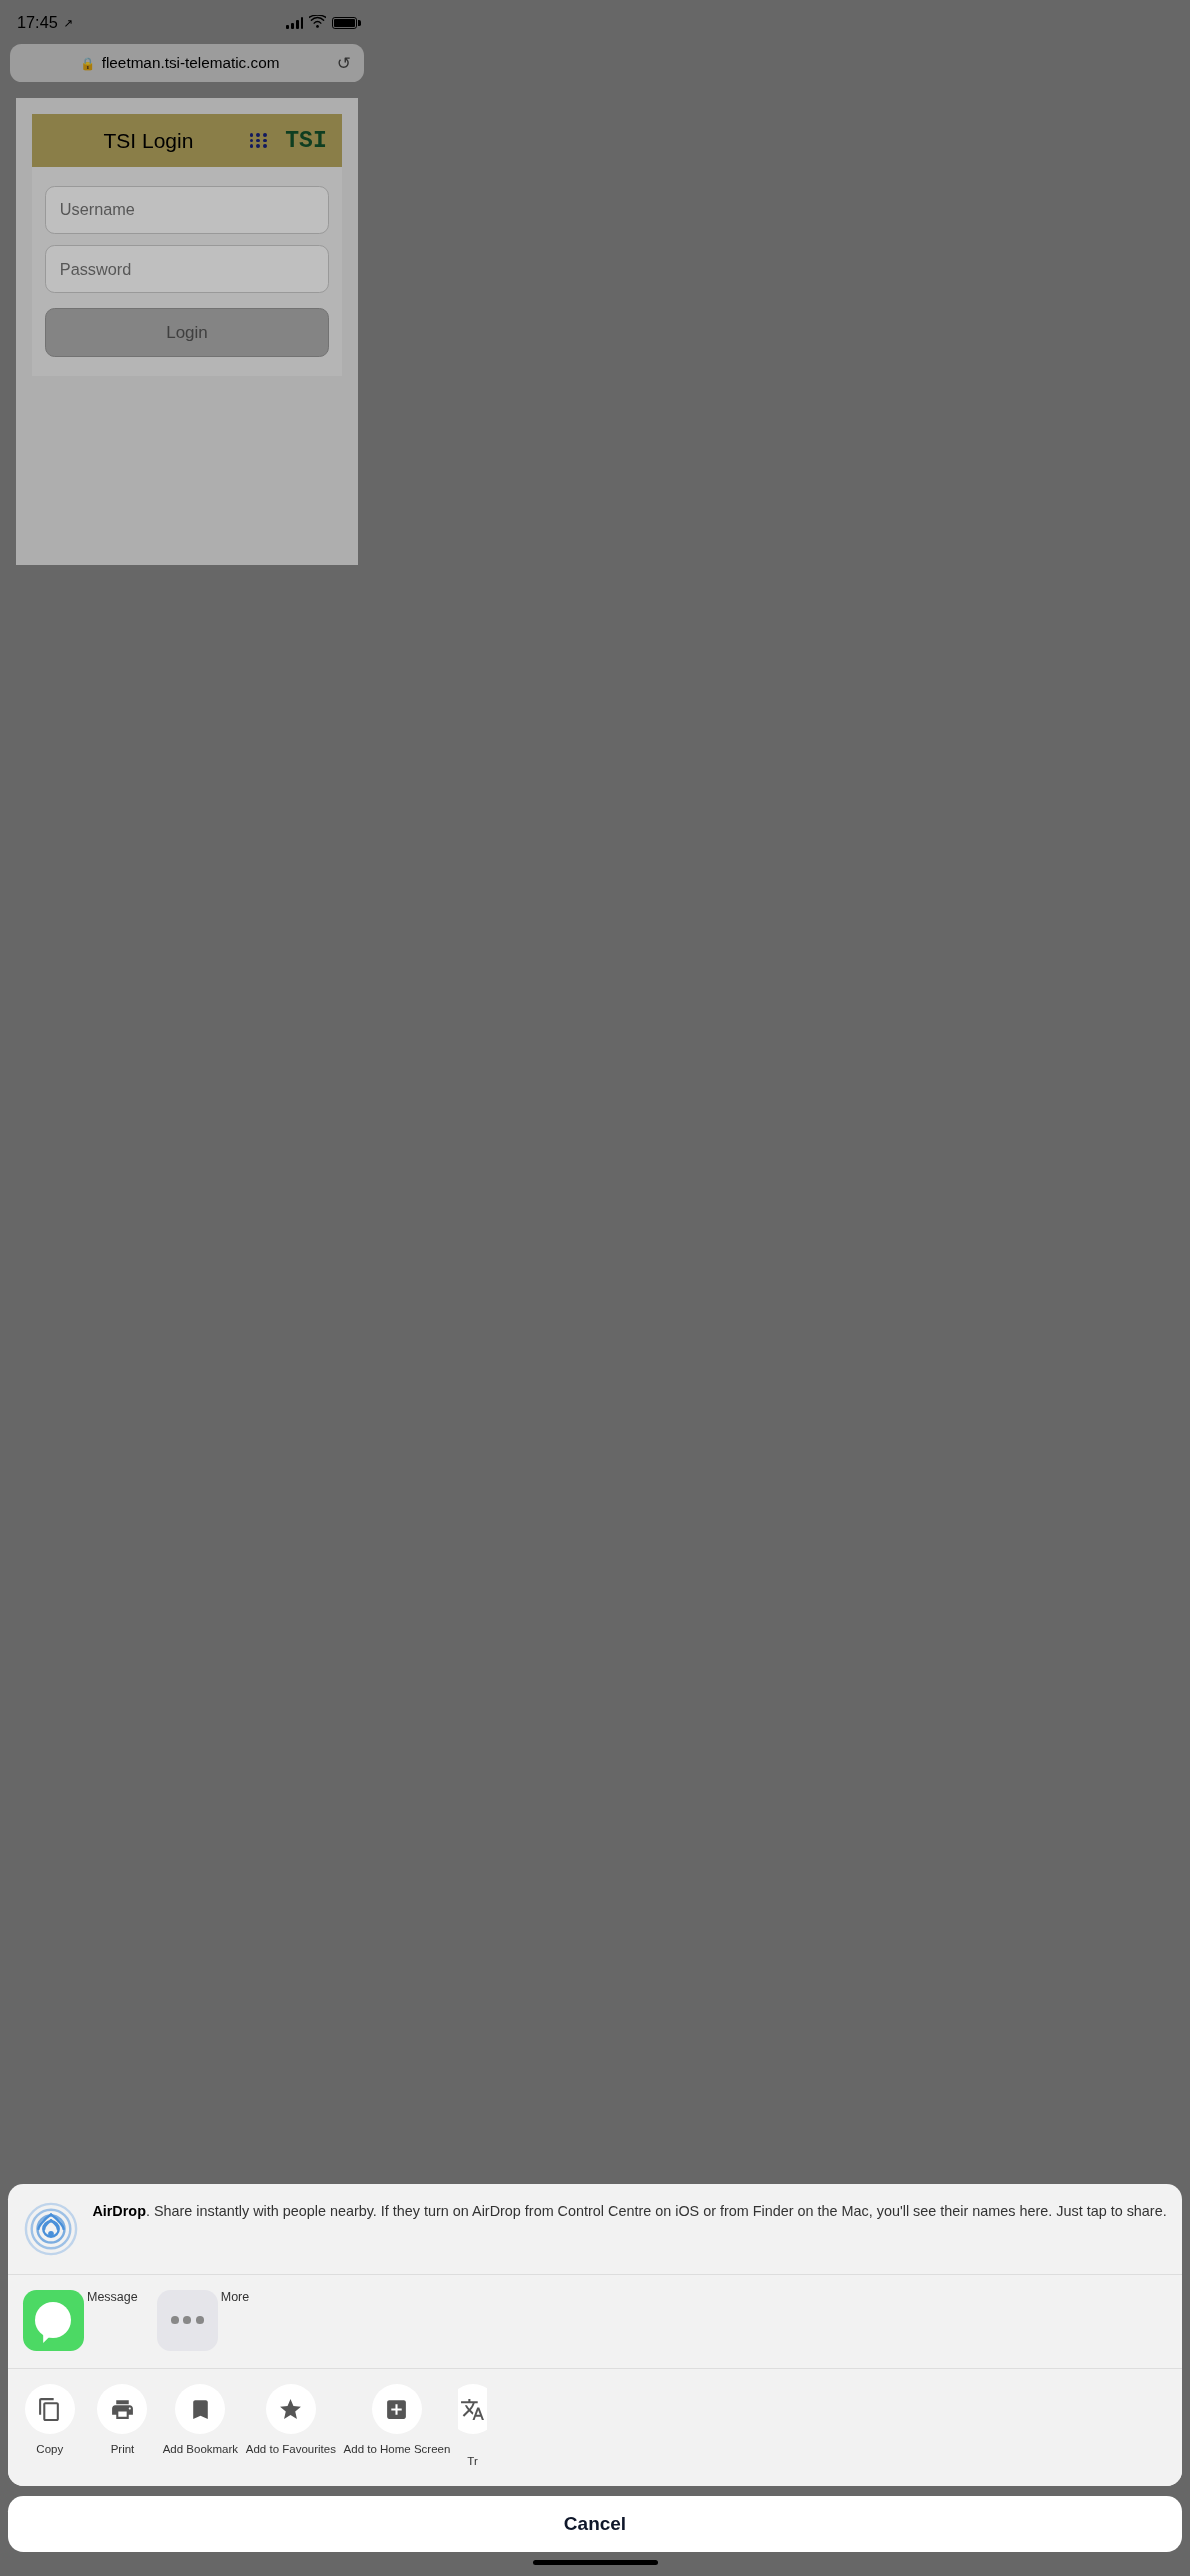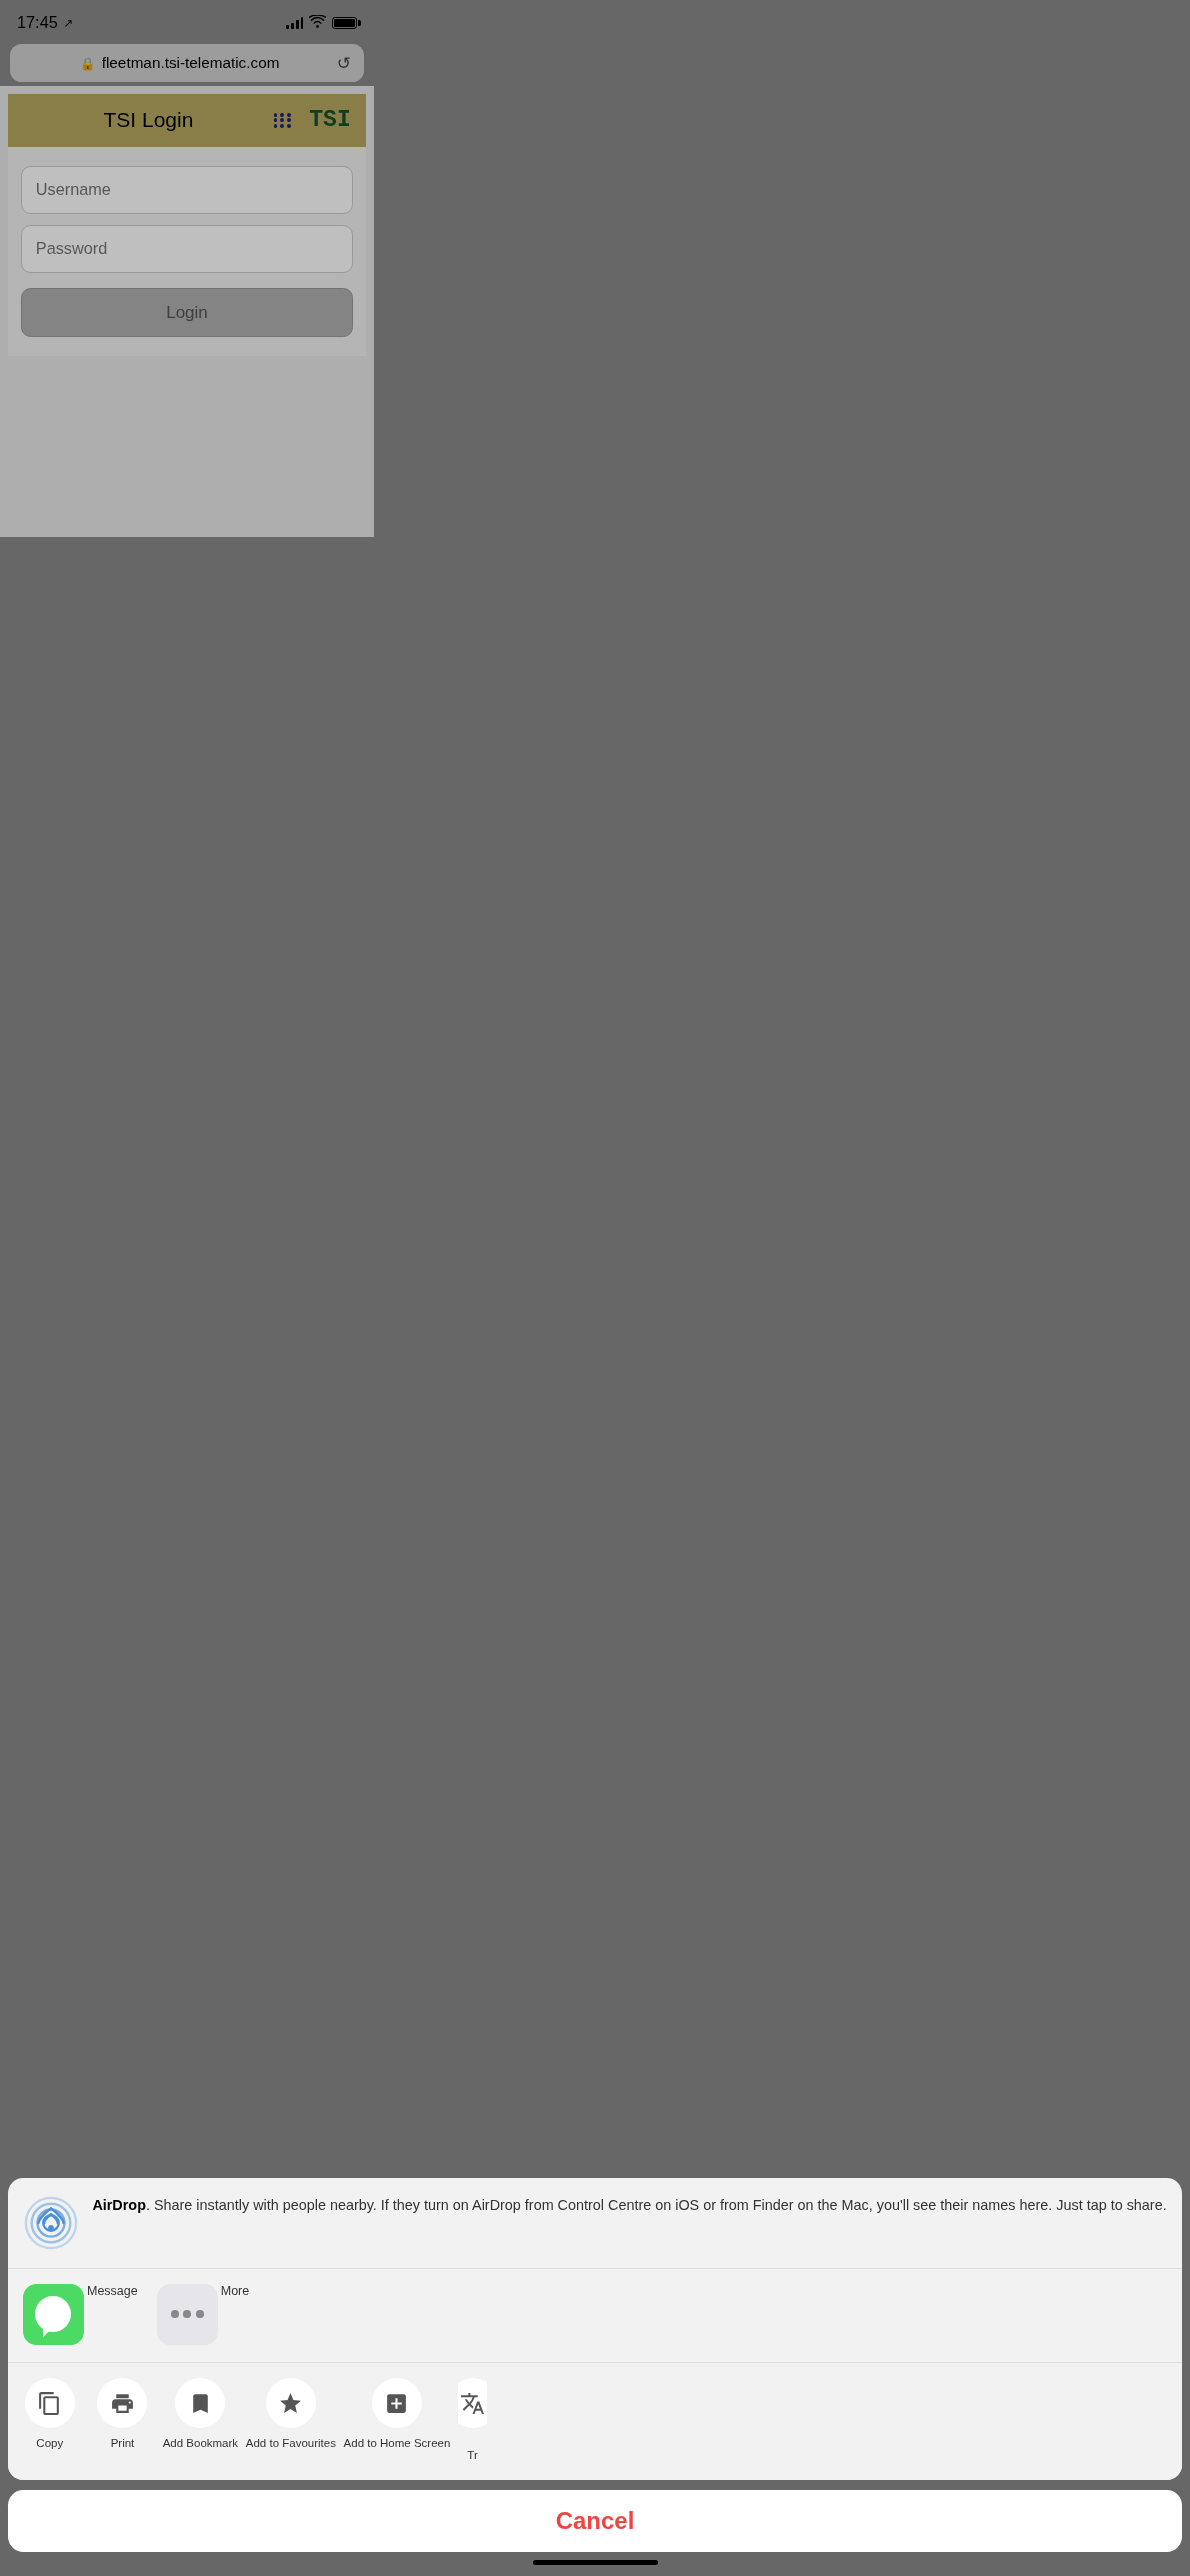--- a/index.html
+++ b/index.html
@@ -109,22 +109,22 @@
     }
     .reload-btn {
       font-size: 17px;
       color: #444;
       cursor: pointer;
     }
 
     
     .page-content {
       background: #e8e8e8;
-      margin: 0;
-      padding: 8px;
+      margin: 16px;
+      padding: 16px;
     }
 
     
     .tsi-header {
       background: #b8a860;
       padding: 13.4px 15.3px;
       display: flex;
       align-items: center;
       justify-content: space-between;
     }
@@ -351,23 +351,23 @@
 
     
     .cancel-card {
       background: #fff;
       border-radius: 15.3px;
       text-align: center;
       padding: 17px;
       cursor: pointer;
     }
     .cancel-label {
-      font-size: 24px;
+      font-size: 19px;
       font-weight: 600;
-      color: #ef4444;
+      color: #0f172a;
       margin-top: 43px;
     }
 
     
     .home-indicator {
       display: flex;
       justify-content: center;
       padding: 7.7px 0 3.8px;
       background: transparent;
     }

